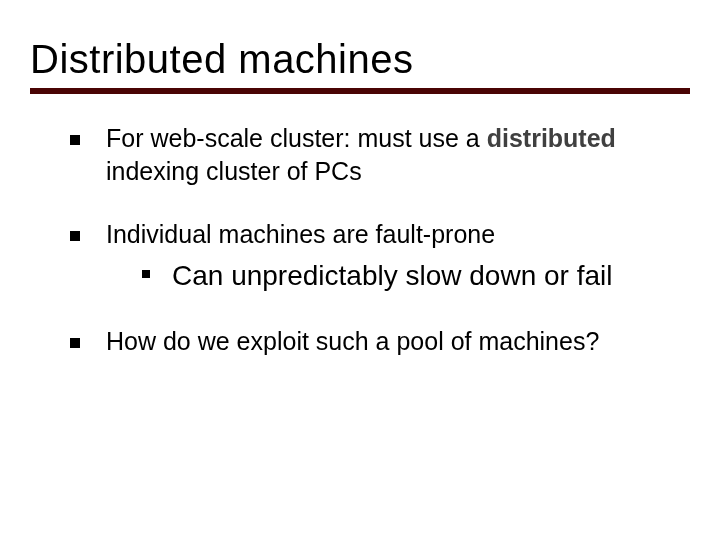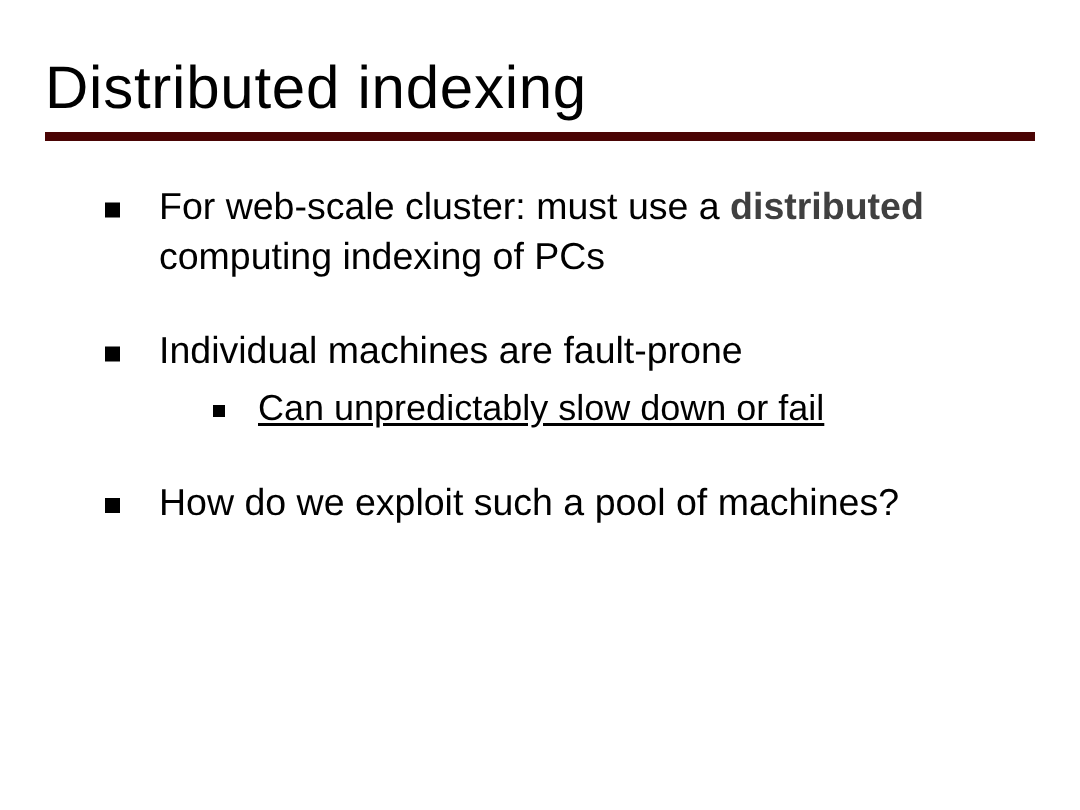--- a/index.html
+++ b/index.html
@@ -54,24 +54,23 @@
     height: 10px;
     background: #000;
   }
   ul.level2 {
     list-style: none;
     margin: 6px 0 0 0;
     padding: 0 0 0 36px;
   }
   ul.level2 > li {
     position: relative;
-    font-size: 24px;
+    font-size: 28px;
     line-height: 1.35;
     padding-left: 30px;
-    text-decoration: underline;
   }
   ul.level2 > li::before {
     content: "";
     position: absolute;
     left: 0;
     top: 13px;
     width: 8px;
     height: 8px;
     background: #000;
   }
@@ -79,28 +78,28 @@
     color: #404040;
     font-weight: bold;
   }
   .plain { }
 </style>
 </head>
 <body>
 
 <div class="slide">
   <div class="title-block">
-    <h1 class="title">Distributed indexing</h1>
+    <h1 class="title">Distributed machines</h1>
   </div>
   <div class="rule"></div>
 
   <ul class="level1">
 
     <li>
-      <span class="plain">For web-scale cluster: must use a </span><span class="hl">distributed</span><span class="plain"> computing indexing of PCs</span>
+      <span class="plain">For web-scale cluster: must use a </span><span class="hl">distributed</span><span class="plain"> indexing cluster of PCs</span>
     </li>
 
     <li>
       <span class="plain">Individual machines are fault-prone</span><span class="hl"></span><span class="plain"></span>
       <ul class="level2">
         <li>
           <span>Can unpredictably slow down or fail</span>
         </li>
       </ul>
     </li>

